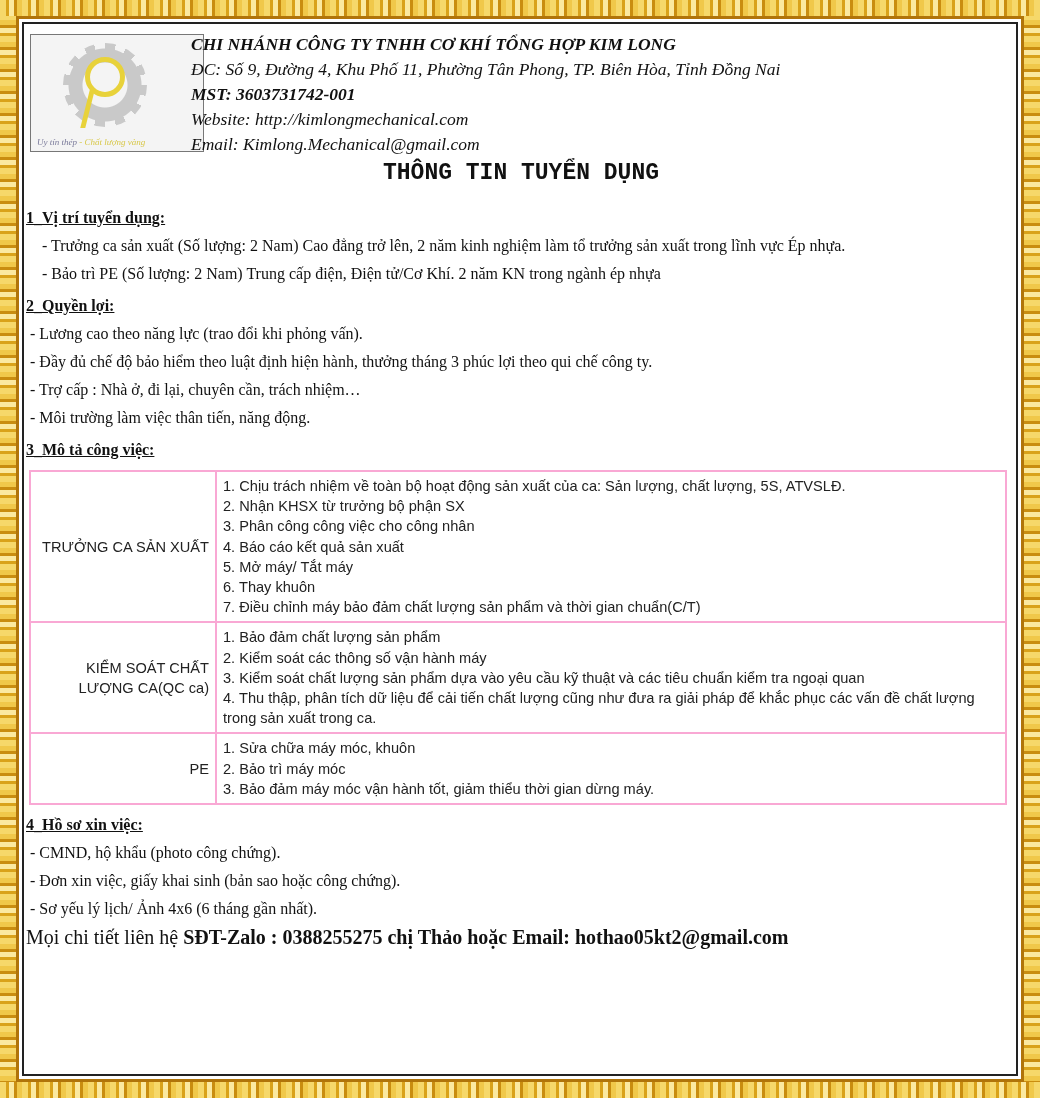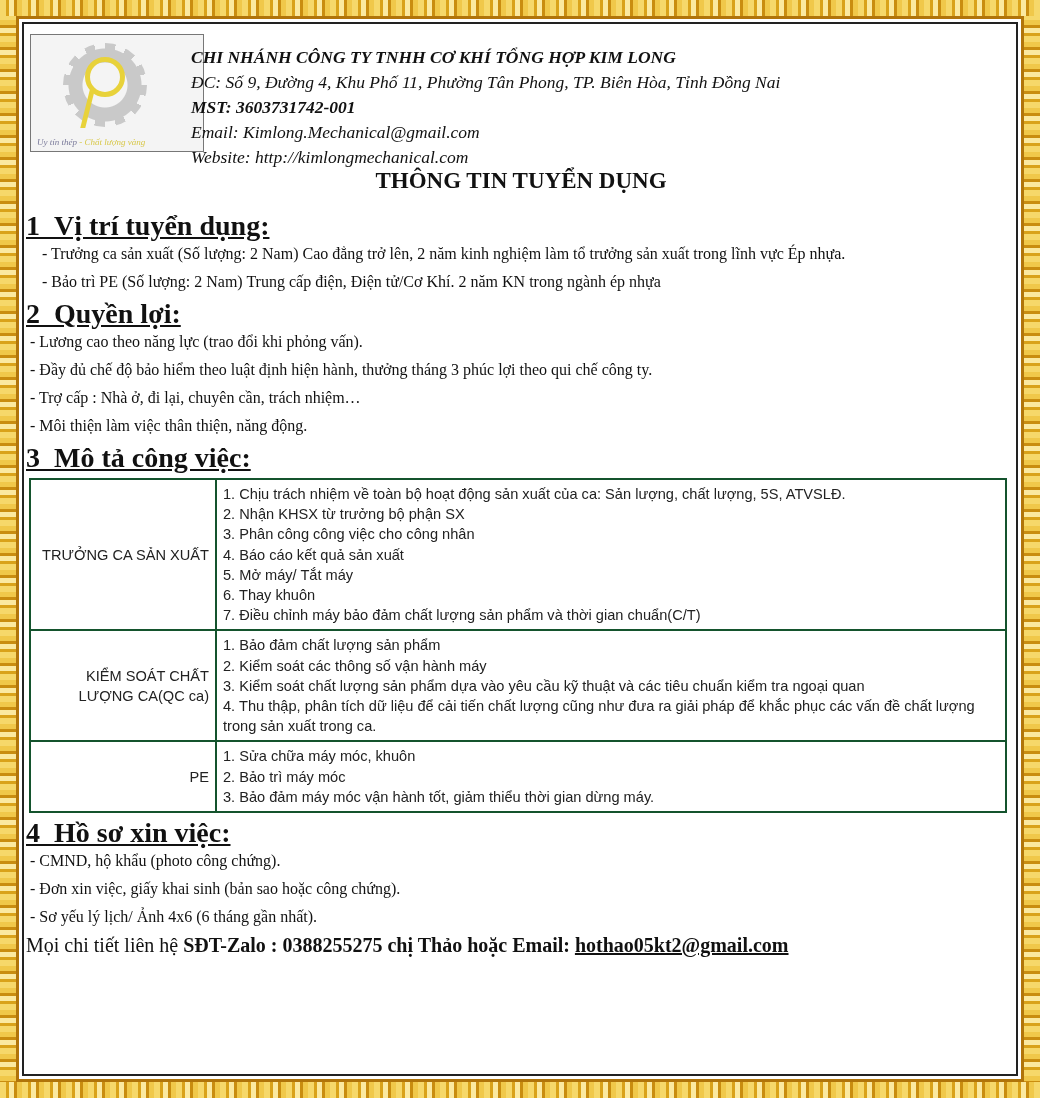--- a/index.html
+++ b/index.html
@@ -43,40 +43,40 @@
   }
   .logo-p {
     position:absolute; left:54px; top:22px; width:40px; height:40px; border-radius:50%;
     border:5px solid #e8d23a; box-sizing:border-box;
   }
   .logo-k {
     position:absolute; left:54px; top:55px; width:5px; height:38px; background:#e8d23a; transform:skewX(-14deg);
   }
   .logo-tag { position:absolute; left:6px; bottom:4px; font-size:9px; font-style:italic; color:#7a7a9a; font-family:"Liberation Serif", serif; }
   .logo-tag span { color:#d8c84a; }
-  .company { position:absolute; left:165px; top:6px; font-style:italic; font-size:17.5px; line-height:25px;margin-top:13px; }
+  .company { position:absolute; left:165px; top:6px; font-style:italic; font-size:17.5px; line-height:25px; }
   .company .name, .company .mst { font-weight:bold; }
   .title {
-    text-align:center; font-family:Liberation Serif, serif; font-weight:bold; font-size:23px;
-    margin-top:12px; height:40px;
+    text-align:center; font-family:Liberation Mono, monospace; font-weight:bold; font-size:23px;
+    margin-top:4px; height:40px;
   }
-  .sec-h { font-weight:bold; text-decoration:underline; font-size:28px; line-height:28px; margin-top:4px; }
+  .sec-h { font-weight:bold; text-decoration:underline; font-size:16px; line-height:28px; margin-top:4px; }
   .p { font-size:16px; line-height:28px; }
   .p.indent { padding-left:8px; }
   .p.indent1 { padding-left:4px; }
   table.jobs {
     border-collapse:collapse; width:978px; margin:6px 0 6px 3px; font-family:"Liberation Sans", sans-serif;
     font-size:14.6px; color:#222;
   }
-  table.jobs td { border:2px solid #14532d; vertical-align:middle; }
+  table.jobs td { border:2px solid #f9a8d4; vertical-align:middle; }
   table.jobs td.role { width:172px; text-align:right; line-height:20px; padding:4px 6px; }
   table.jobs td.duties { padding:4px 6px; line-height:20.2px; }
   .contact { font-size:20px; line-height:29px; }
   .contact b { font-weight:bold;margin-top:16px; }
-  .contact a { color:#111; text-decoration:underline; font-weight:bold;text-align:center; }
+  .contact a { color:#111; font-weight:bold;text-align:center; }
 </style>
 </head>
 <body>
 
 <div class="frame-outer"></div>
 <div class="frame-pattern"></div>
 <div class="frame-inner"></div>
 <div class="frame-inner2"></div>
 
 <div class="content">
@@ -84,36 +84,36 @@
     <div class="logo">
       <div class="gear"></div>
       <div class="logo-p"></div>
       <div class="logo-k"></div>
       <div class="logo-tag"><span style="color:#7a7a9a">Uy tín thép</span><span> - Chất lượng vàng</span></div>
     </div>
     <div class="company">
       <div class="name">CHI NHÁNH CÔNG TY TNHH CƠ KHÍ TỔNG HỢP KIM LONG</div>
       <div>ĐC: Số 9, Đường 4, Khu Phố 11, Phường Tân Phong, TP. Biên Hòa, Tỉnh Đồng Nai</div>
       <div class="mst">MST: 3603731742-001</div>
+      <div>Website: http://kimlongmechanical.com</div>
       <div>Email: Kimlong.Mechanical@gmail.com</div>
-      <div>Website: http://kimlongmechanical.com</div>
     </div>
   </div>
 
   <div class="title">THÔNG TIN TUYỂN DỤNG</div>
 
   <div class="sec-h">1_Vị trí tuyển dụng:</div>
   <div class="p indent" style="white-space:pre-wrap">  - Trưởng ca sản xuất (Số lượng: 2 Nam) Cao đẳng trở lên, 2 năm kinh nghiệm làm tổ trưởng sản xuất trong lĩnh vực Ép nhựa.</div>
   <div class="p indent" style="white-space:pre-wrap">  - Bảo trì PE (Số lượng: 2 Nam) Trung cấp điện, Điện tử/Cơ Khí. 2 năm KN trong ngành ép nhựa</div>
 
   <div class="sec-h">2_Quyền lợi:</div>
   <div class="p indent1">- Lương cao theo năng lực (trao đổi khi phỏng vấn).</div>
   <div class="p indent1">- Đầy đủ chế độ bảo hiểm theo luật định hiện hành, thưởng tháng 3 phúc lợi theo qui chế công ty.</div>
   <div class="p indent1">- Trợ cấp : Nhà ở, đi lại, chuyên cần, trách nhiệm…</div>
-  <div class="p indent1">- Môi thiện làm việc thân thiện, năng động.</div>
+  <div class="p indent1">- Môi trường làm việc thân tiến, năng động.</div>
 
   <div class="sec-h">3_Mô tả công việc:</div>
   <table class="jobs">
     <tbody>
         <tr>
       <td class="role">TRƯỞNG CA SẢN XUẤT</td>
       <td class="duties">
         <div>1. Chịu trách nhiệm về toàn bộ hoạt động sản xuất của ca: Sản lượng, chất lượng, 5S, ATVSLĐ.</div>
         <div>2. Nhận KHSX từ trưởng bộ phận SX</div>
         <div>3. Phân công công việc cho công nhân</div>

